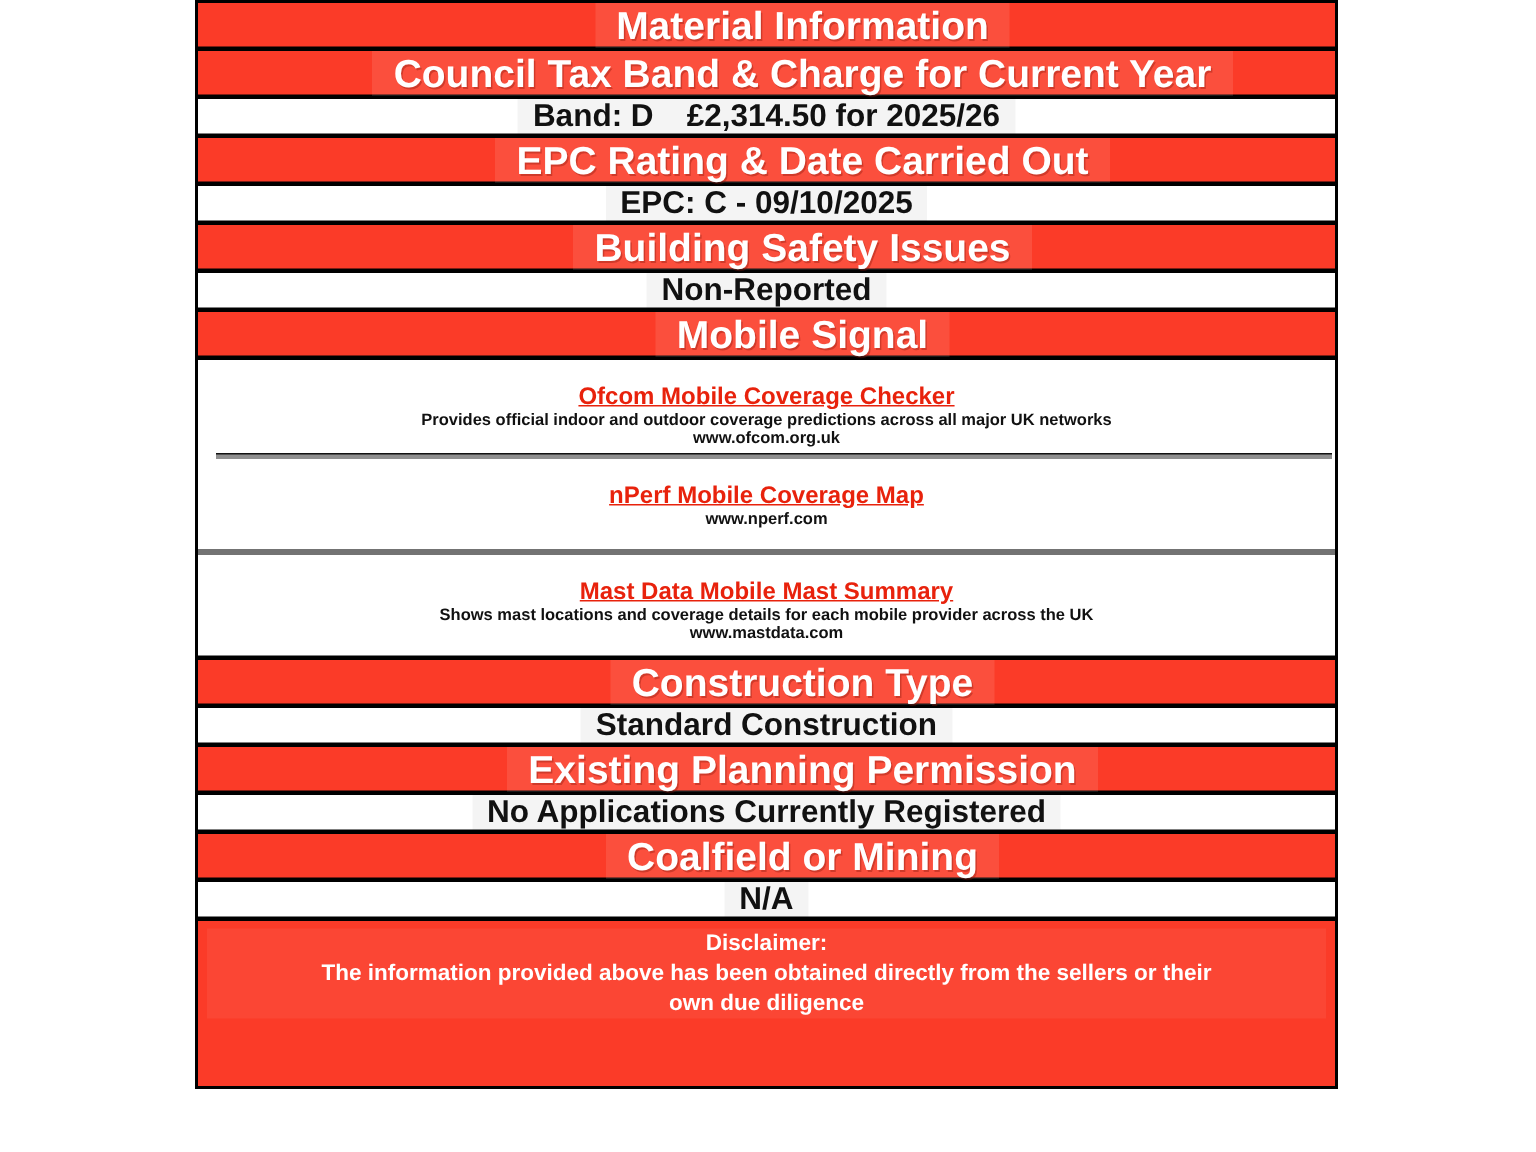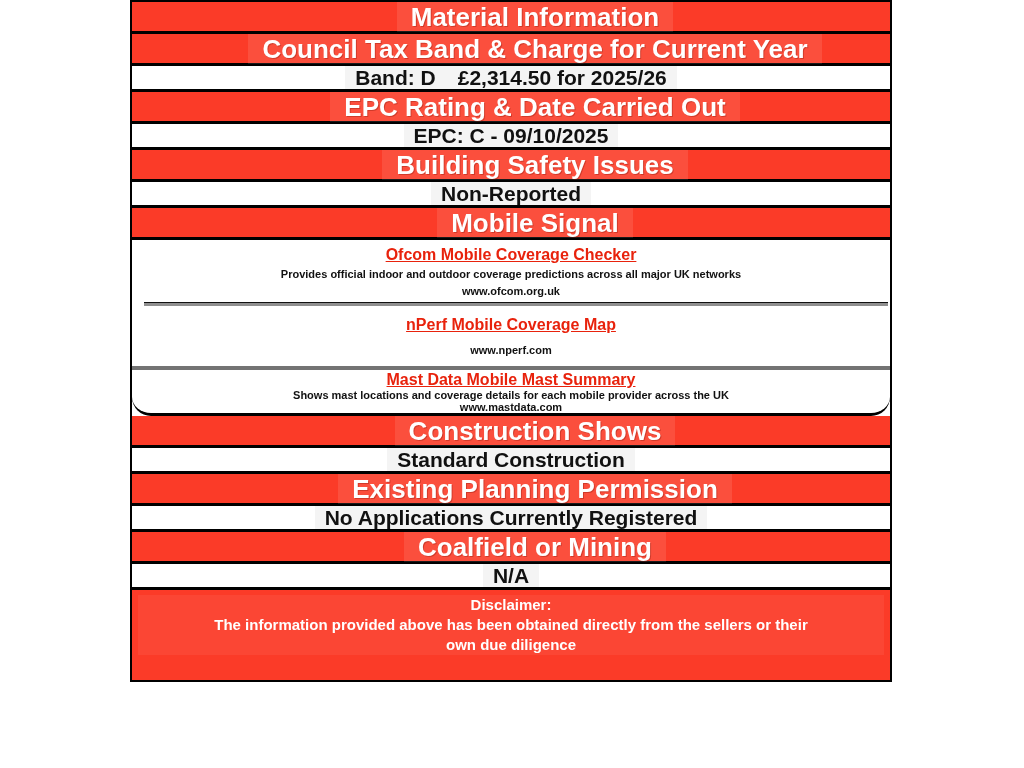--- a/index.html
+++ b/index.html
@@ -65,25 +65,25 @@
   }
   .band-gap { display: inline-block; width: 22px; }
   .linkblock {
     box-sizing: border-box;
     background: #ffffff;
     display: flex;
     flex-direction: column;
     align-items: center;
     justify-content: space-evenly;
     text-align: center;
-    padding: 1px 6px;
+    padding: 16px 6px;
   }
   .linkblock.h62 { height: 62px; }
   .linkblock.h64 { height: 64px; border-bottom: 4px solid #737373; }
-  .linkblock.h63 { height: 46px; border-bottom: 3px solid #000; border-radius: 19px; }
+  .linkblock.h63 { height: 70px; border-bottom: 3px solid #000; }
   .link-title {
     color: var(--link-red);
     font-weight: bold;
     font-size: 16px;
     text-decoration: underline;
     cursor: pointer;
     white-space: nowrap;
   }
   .link-desc, .link-url {
     color: var(--text-black);
@@ -93,21 +93,21 @@
   }
   .inset-rule {
     height: 3px;
     margin-left: 12px;
     margin-right: 2px;
     border-top: 1px solid #111;
     background: #8f8f8f;
   }
   .disclaimer {
     box-sizing: border-box;
-    height: 90px;
+    height: 110px;
     background: var(--band-red);
     color: var(--header-text);
     font-weight: bold;
     font-size: 15px;
     text-align: center;
     padding-top: 5px;
     position: relative;
   }
   .disclaimer-inner {
     position: relative;
@@ -167,21 +167,21 @@
     <span class="link-url">www.nperf.com</span>
   </div>
 
   <div class="linkblock h63">
     <span class="link-title">Mast Data Mobile Mast Summary</span>
     <span class="link-desc">Shows mast locations and coverage details for each mobile provider across the UK</span>
     <span class="link-url">www.mastdata.com</span>
   </div>
 
   <div class="row band">
-    <span class="hl">Construction Shows</span>
+    <span class="hl">Construction Type</span>
   </div>
 
   <div class="row value">
     <span class="hlw">Standard Construction</span>
   </div>
 
   <div class="row band">
     <span class="hl">Existing Planning Permission</span>
   </div>
 

